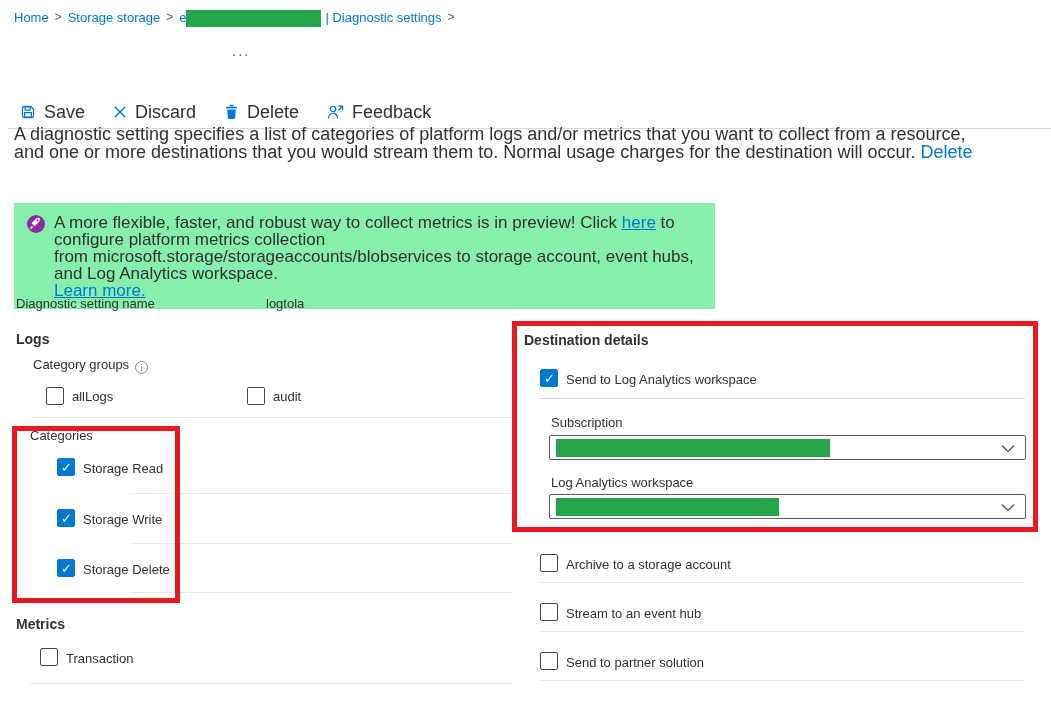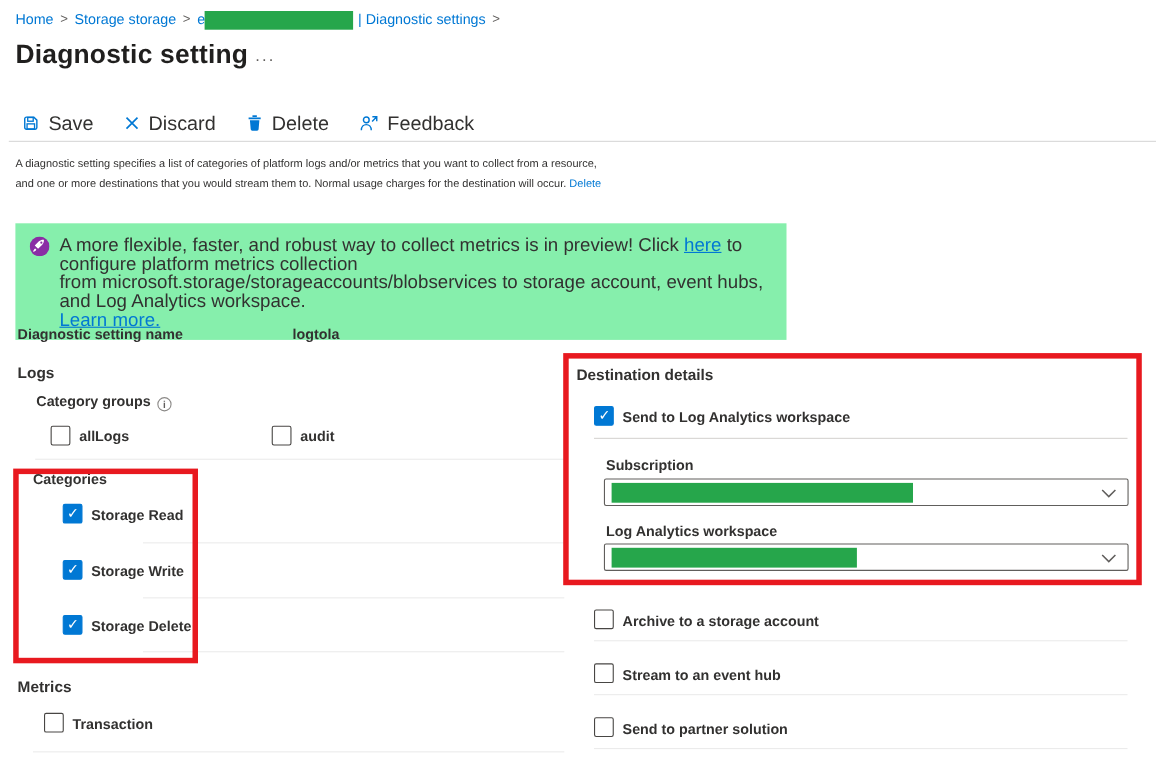--- a/index.html
+++ b/index.html
@@ -19,29 +19,29 @@
   
   .page-title { left:14px; top:36px; font-size:24px; font-weight:700; color:#201f1e; letter-spacing:0.2px; }
   .title-dots { left:232px; top:42px; font-size:15px; color:#605e5c; letter-spacing:2px; }
 
   
   .toolbar { left:20px; top:100px; display:flex; align-items:center; gap:28px; height:24px; }
   .tb-btn { display:flex; align-items:center; gap:8px; font-size:18px; color:#323130; cursor:pointer; }
   .toolbar-divider { left:8px; top:128px; width:1043px; height:1px; background:#d8d8d8; }
 
   
-  .description { left:14px; top:141px; font-size:10px; line-height:18px; color:#323130; white-space:nowrap; }
+  .description { left:14px; top:125px; font-size:18px; line-height:18px; color:#323130; white-space:nowrap; }
 
   
   .banner { left:14px; top:203px; width:701px; background:#86efac; padding:11px 10px 10px 40px; font-size:17px; line-height:17px; }
   .banner-icon { position:absolute; left:13px; top:12px; width:18px; height:18px; }
   .banner a { text-decoration:underline; }
 
   
-  .lbl { font-size:13px; color:#323130;font-weight:bold; }
+  .lbl { font-size:13px; color:#323130; }
   .heading { font-size:14px; font-weight:700; color:#323130; }
 
   
   .cb { position:absolute; width:18px; height:18px; border:1px solid #484644; border-radius:2px; background:#fff; cursor:pointer; }
   .cb.checked { background:#0078d4; border-color:#0078d4; }
   .cb.checked::after { content:"\2713"; position:absolute; left:3px; top:0px; color:#fff; font-size:13px; line-height:18px; font-family:"DejaVu Sans", sans-serif; }
 
   .divider { height:1px; background:#ebebeb; }
   .divider.mid { background:#d6d4d2; }
 
@@ -64,21 +64,20 @@
     <a>Home</a>
     <span class="sep">&gt;</span>
     <a>Storage storage</a>
     <span class="sep">&gt;</span>
     <a>e</a>
     <span class="redact-crumb"></span>
     <a>| Diagnostic settings</a>
     <span class="sep">&gt;</span>
   </div>
 
-  <div class="abs page-title">Diagnostic setting</div>
   <div class="abs title-dots">...</div>
 
   <div class="abs toolbar">
     <div class="tb-btn">
       <svg width="16" height="16" viewBox="0 0 16 16">
         <path d="M2.5 4 a1.5 1.5 0 0 1 1.5-1.5 H10.8 L13.5 5.2 v6.8 a1.5 1.5 0 0 1-1.5 1.5 h-8 a1.5 1.5 0 0 1-1.5-1.5 Z" fill="none" stroke="#0078d4" stroke-width="1.3"></path>
         <rect x="5.2" y="2.8" width="5" height="3.4" fill="none" stroke="#0078d4" stroke-width="1.2"></rect>
         <rect x="4.6" y="8.6" width="6.8" height="4.6" fill="none" stroke="#0078d4" stroke-width="1.2"></rect>
       </svg>
       <span>Save</span>

